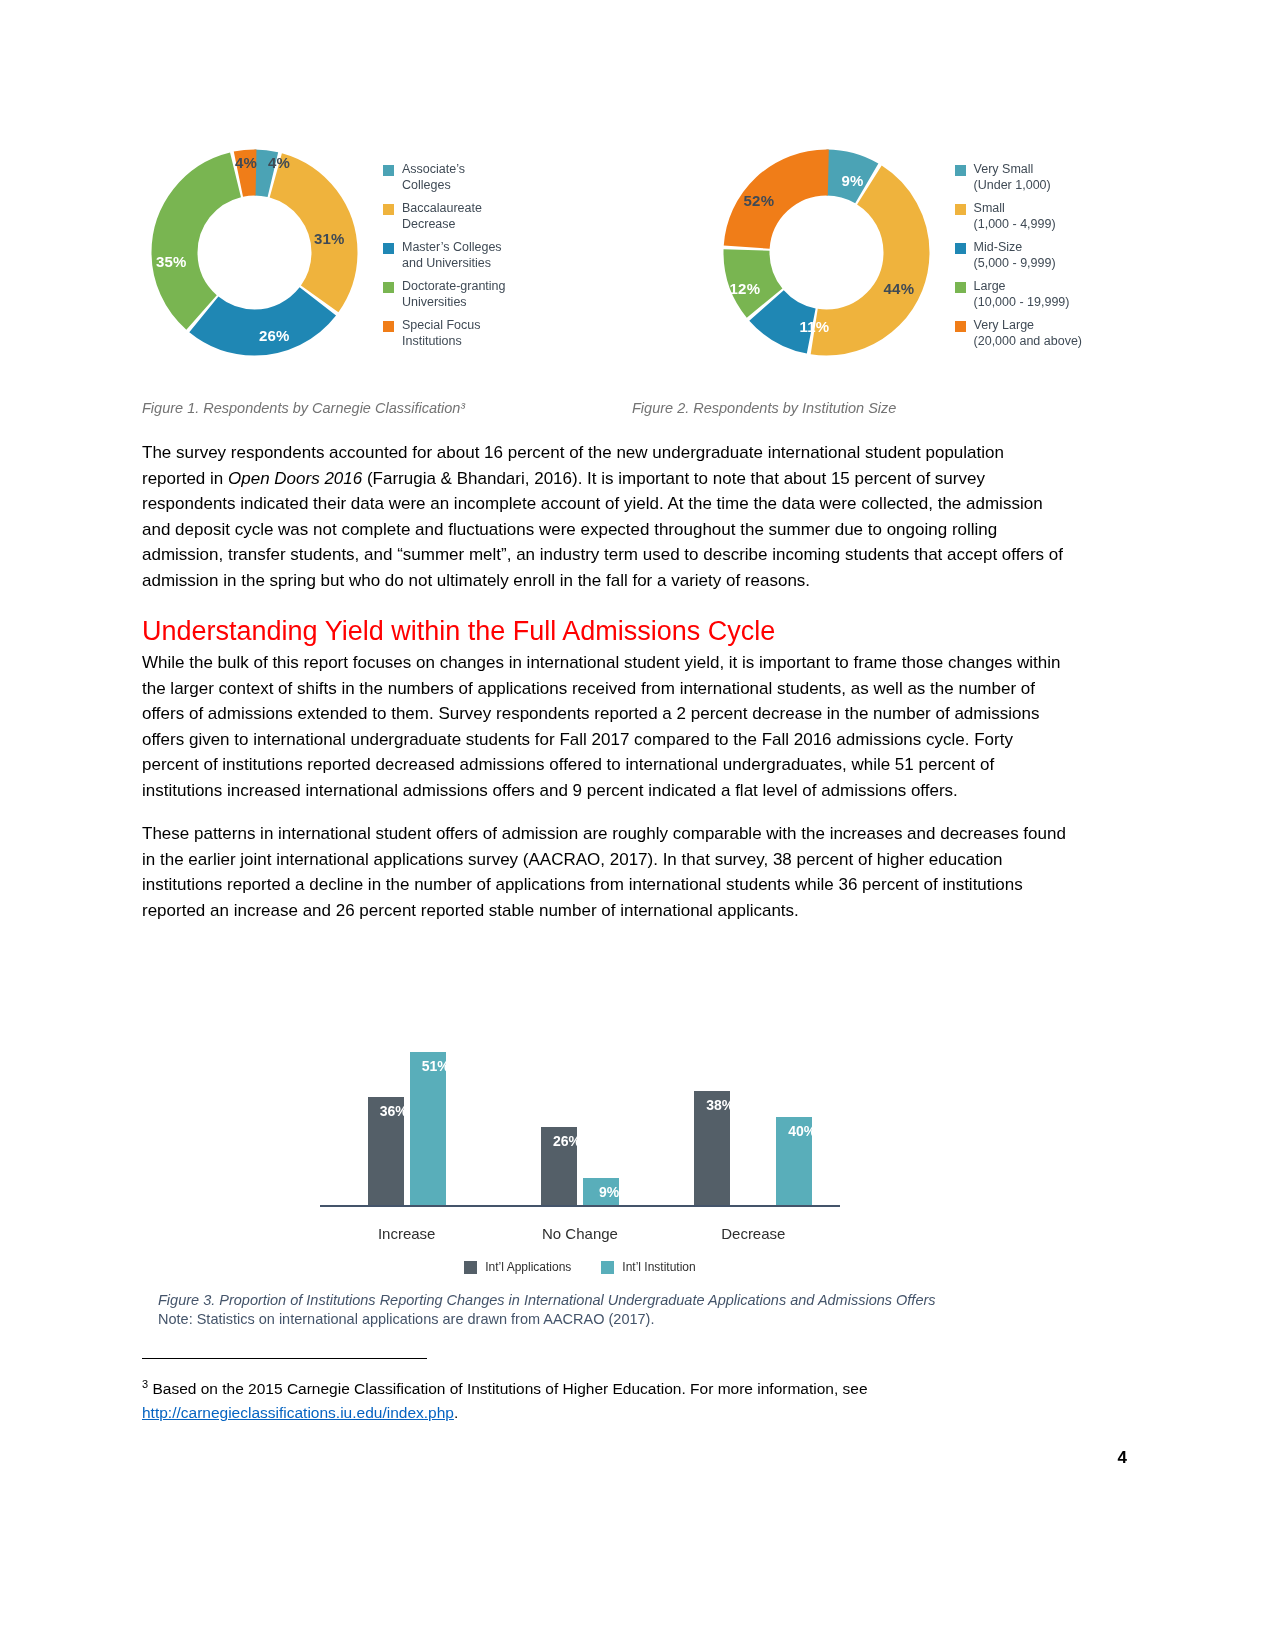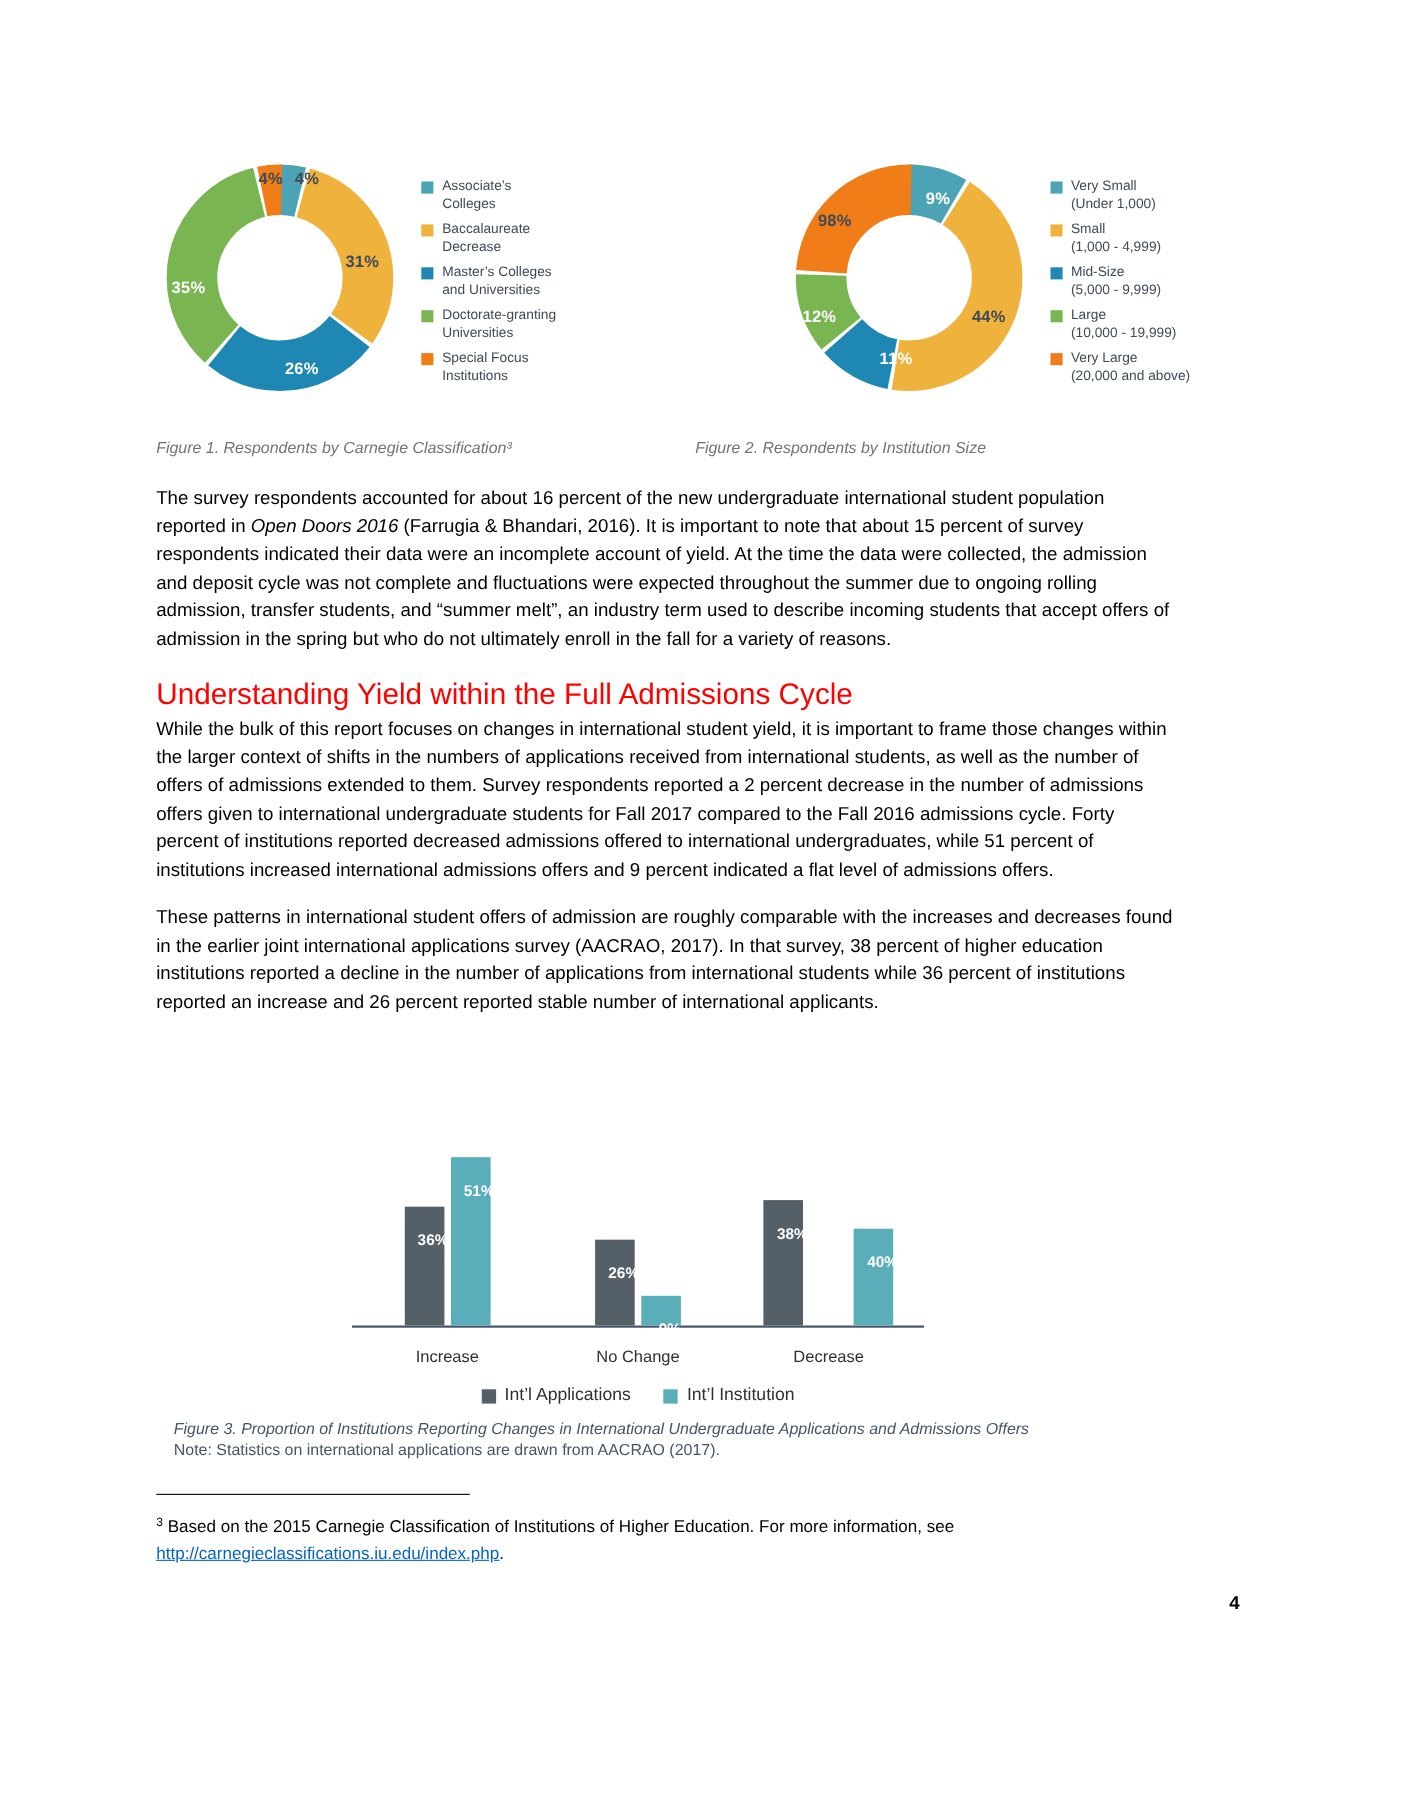--- a/index.html
+++ b/index.html
@@ -133,21 +133,21 @@
     justify-content: center;
   }
   .bar {
     width: 36px;
     position: relative;
     display: flex;
     justify-content: center;
   }
   .bar-value {
     position: absolute;
-    top: 22px;
+    top: 6px;
     font-size: 14px;
     font-weight: bold;
     color: #ffffff;
     white-space: nowrap;
     padding-left: 16px;
   }
   .axis-labels {
     display: flex;
     justify-content: space-around;
     margin-top: 18px;
@@ -168,21 +168,21 @@
   .chart-legend-item {
     display: flex;
     align-items: center;
     gap: 8px;
   }
   .chart-legend-swatch {
     width: 13px;
     height: 13px;
   }
   .chart-legend-text {
-    font-size: 16px;
+    font-size: 12px;
     color: #2f2f2f;
   }
 
   
   .fig3-caption {
     position: absolute;
     left: 158px;
     top: 1292px;
     width: 900px;
   }
@@ -302,21 +302,21 @@
 
             <circle cx="112.5" cy="112.5" r="80" fill="none" stroke="#79b551" stroke-width="46" stroke-dasharray="57.3 445.35" stroke-dashoffset="-321.6"></circle>
 
             <circle cx="112.5" cy="112.5" r="80" fill="none" stroke="#f07d18" stroke-width="46" stroke-dasharray="122.6 380.05" stroke-dashoffset="-381.9"></circle>
           </g>
         </svg>
         <span class="slice-label" style="left:128px; top:32px;">9%</span>
         <span class="slice-label dark" style="left:170px; top:140px;">44%</span>
         <span class="slice-label" style="left:86px; top:178px;">11%</span>
         <span class="slice-label" style="left:16px; top:140px;">12%</span>
-        <span class="slice-label dark" style="left:30px; top:52px;">98%</span>
+        <span class="slice-label dark" style="left:30px; top:52px;">52%</span>
       </div>
       <div class="legend">
         <div class="legend-item">
           <span class="legend-swatch" style="background:#4ba3b5"></span>
           <span class="legend-text">Very Small
 (Under 1,000)</span>
         </div>
         <div class="legend-item">
           <span class="legend-swatch" style="background:#efb33d"></span>
           <span class="legend-text">Small

